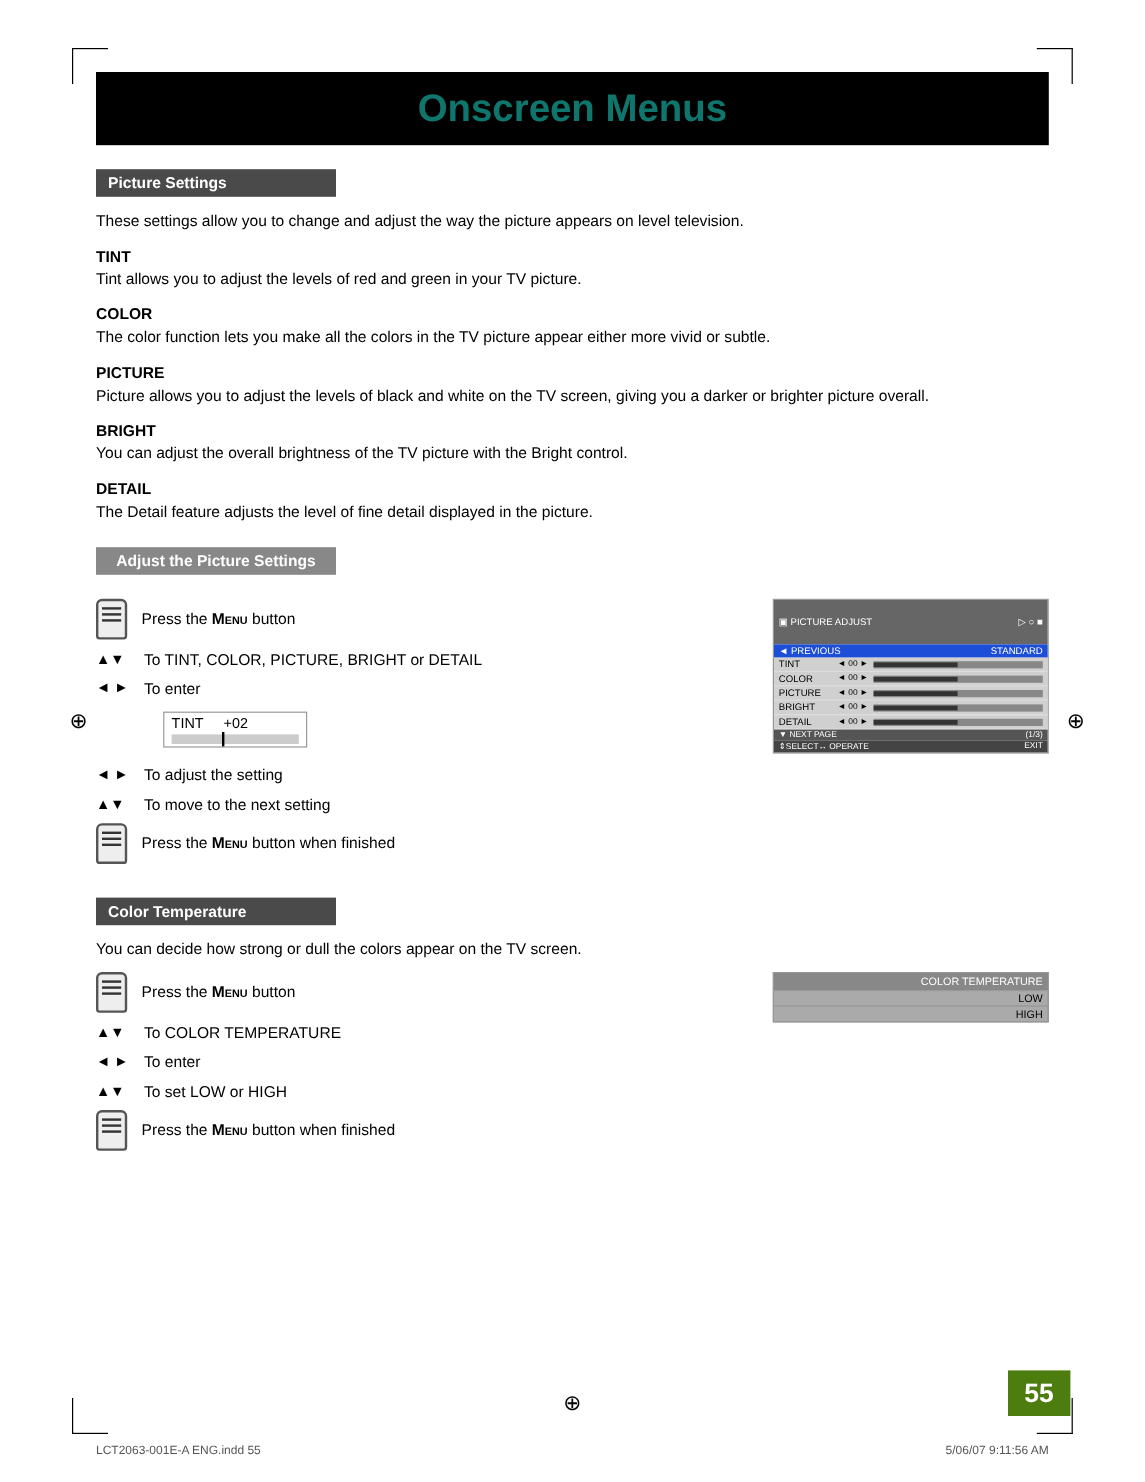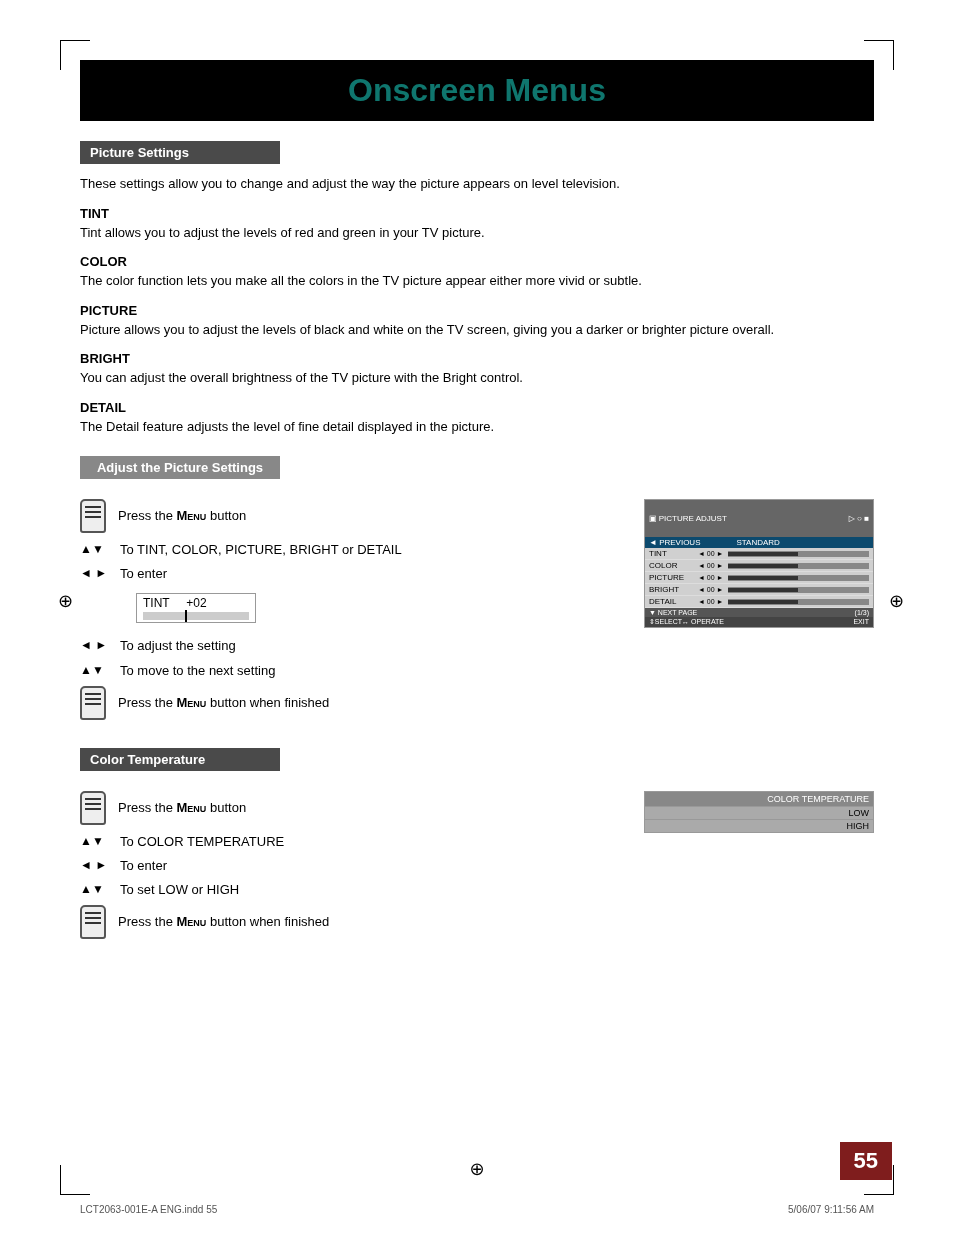--- a/index.html
+++ b/index.html
@@ -197,24 +197,25 @@
     .tv-menu-header {
       background: #666;
       color: #fff;
       padding: 14px 4px;
       display: flex;
       justify-content: space-between;
       font-size: 8px;
     }
 
     .tv-menu-subheader {
-      background: #0c4a6e;
+      background: #1d4ed8;
       color: #fff;
       padding: 1px 4px;
       display: flex;
+      justify-content: space-between;
       font-size: 8px;
       gap: 36px;
     }
 
     .tv-menu-row {
       display: flex;
       align-items: center;
       padding: 1px 4px;
       border-bottom: 1px solid #ddd;
       background: #d0d0d0;
@@ -287,21 +288,21 @@
       padding: 1px 4px;
       font-size: 9px;
       border-top: 1px solid #999;
     }
 
     
     .page-number-box {
       position: absolute;
       bottom: 55px;
       right: 62px;
-      background: #7f1d1d;
+      background: #4d7c0f;
       color: #fff;
       font-size: 22px;
       font-weight: bold;
       padding: 6px 14px;
       min-width: 50px;
       text-align: center;
     }
 
     
     .page-footer {
@@ -491,20 +492,21 @@
             <span>⇕SELECT↔ OPERATE</span>
             <span>EXIT</span>
           </div>
         </div>
       </div>
     </div>
   </div>
 
   <div class="section-block">
     <div class="section-header">Color Temperature</div>
+    <p class="sub-text">You can decide how strong or dull the colors appear on the TV screen.</p>
 
     <div class="adjust-layout">
 
       <div class="adjust-left">
 
         <div class="instruction-icon-row">
           <div class="icon-menu">
             <div class="icon-menu-line"></div>
             <div class="icon-menu-line"></div>
             <div class="icon-menu-line"></div>

